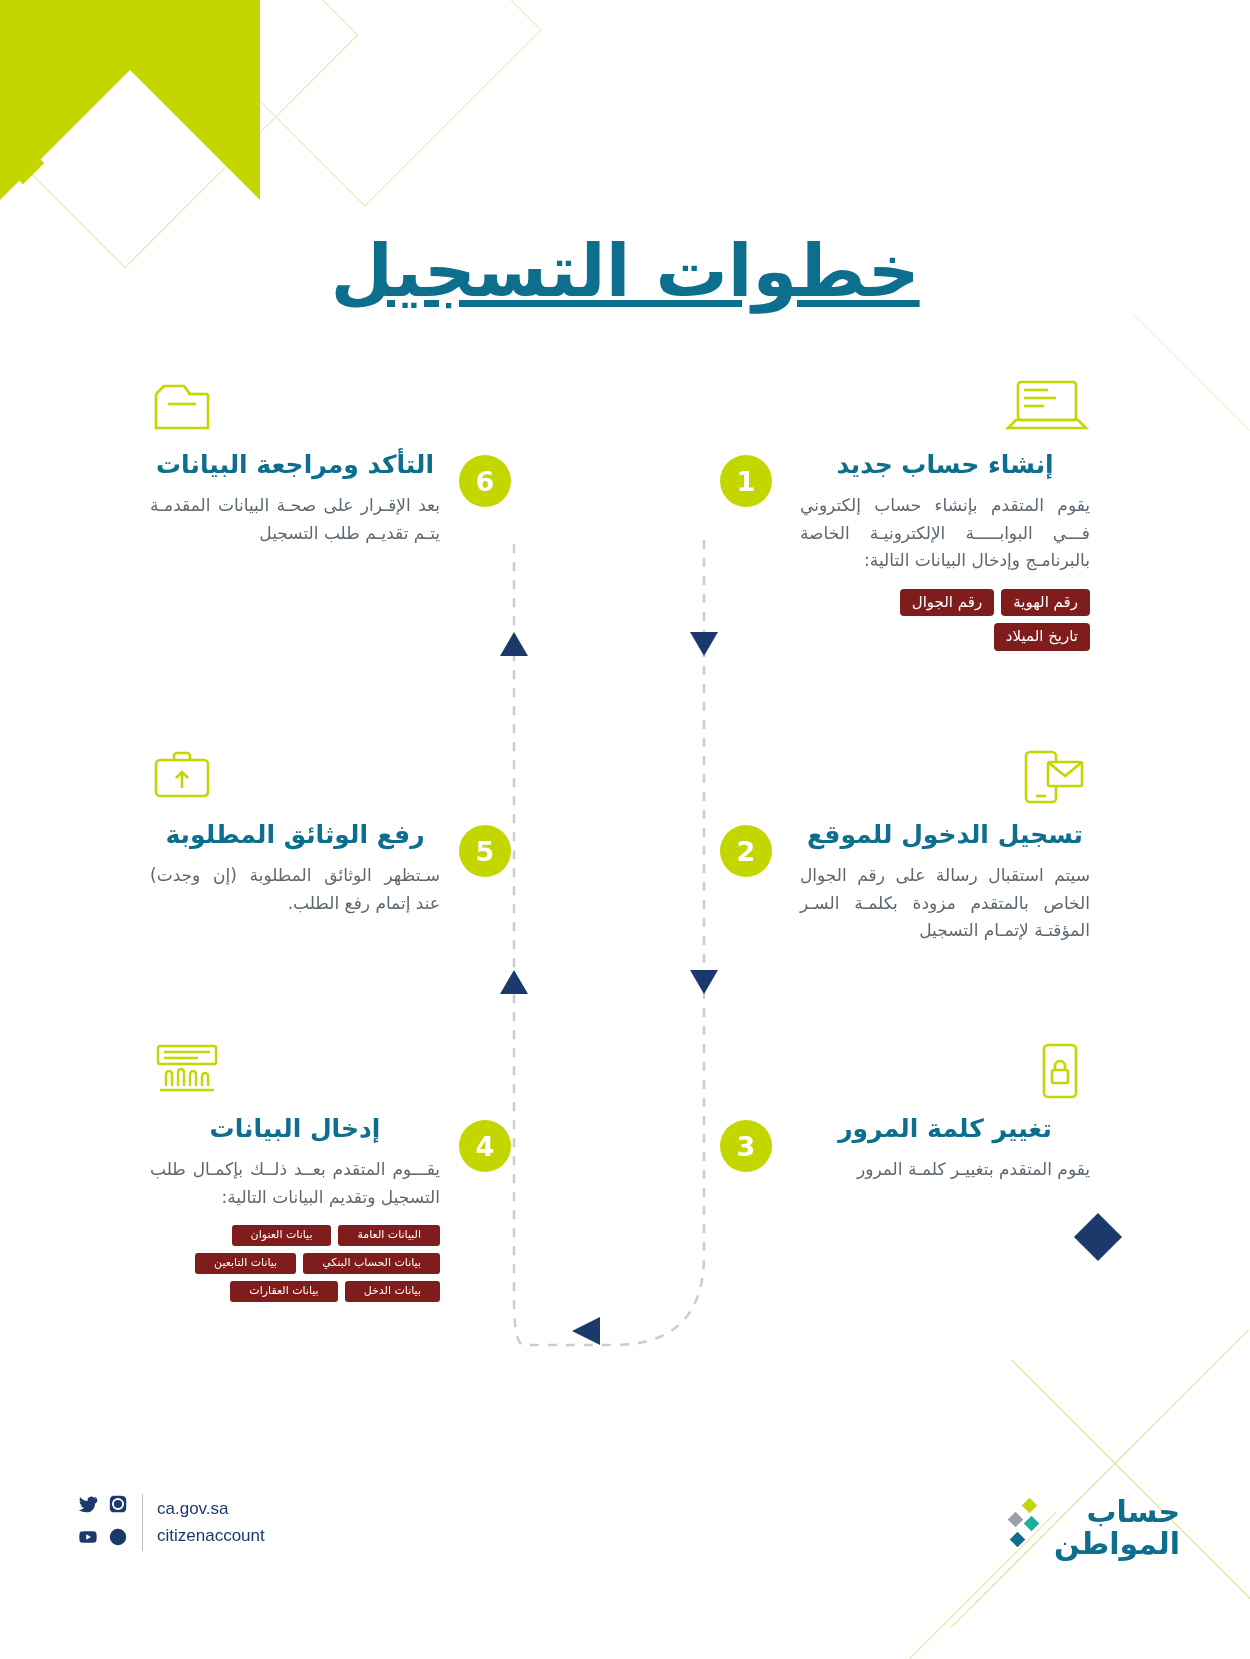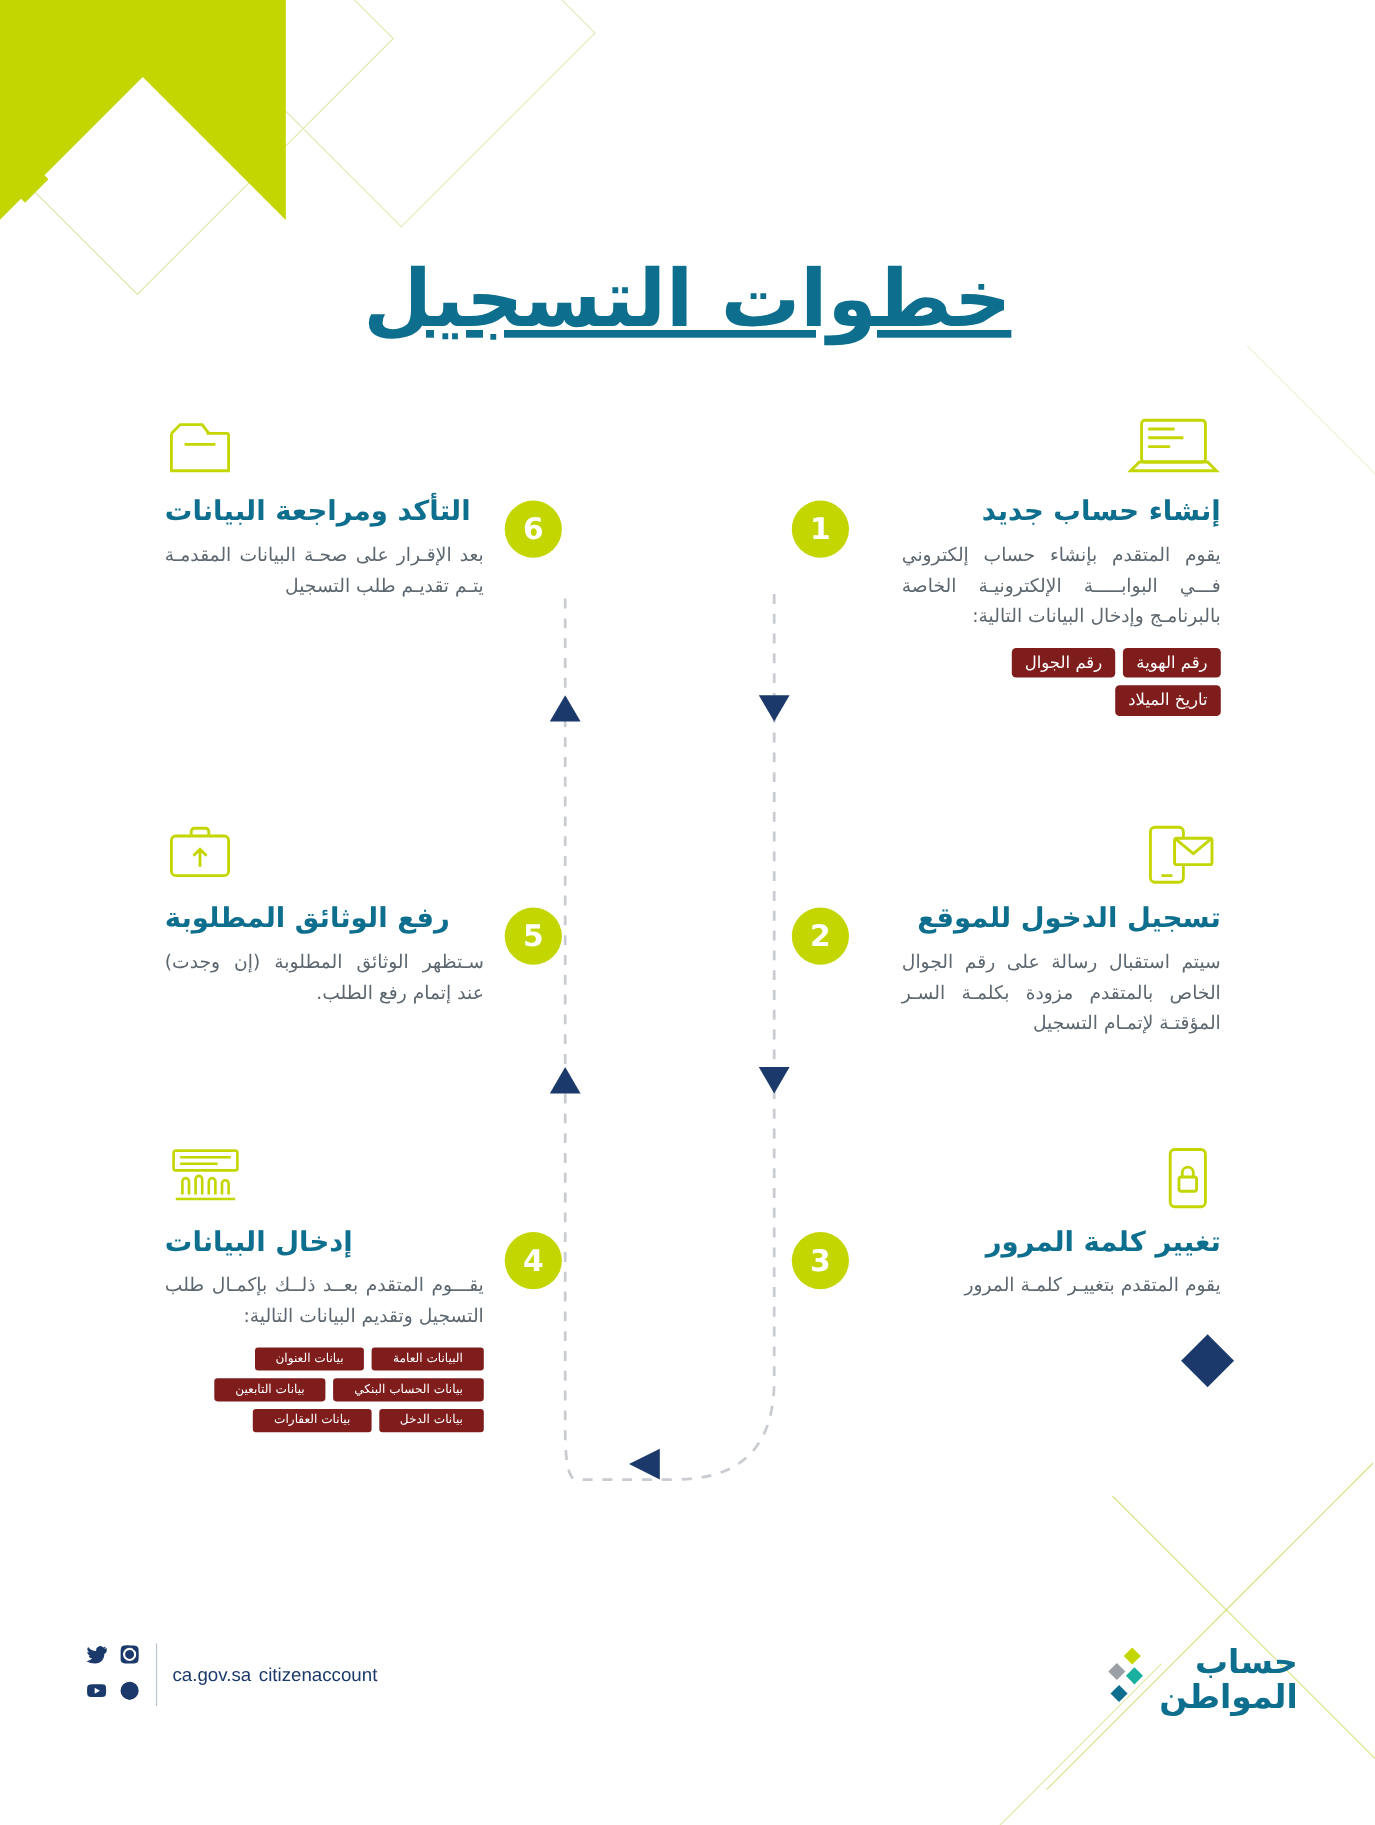--- a/index.html
+++ b/index.html
@@ -86,38 +86,39 @@
     color:#0d6e8e;
     letter-spacing:0px;
     line-height:1.1;
     text-decoration:underline;
   }
 
   
   .col { position:absolute; }
 
   
-  .col-right { right:140px; width:290px; text-align:right; }
+  .col-right { right:160px; width:290px; text-align:right; }
   
   .col-left  { left:150px;  width:290px; text-align:left;  direction:rtl; }
 
   .row1 { top:378px; }
   .row2 { top:748px; }
   .row3 { top:1042px; }
 
   .step-icon { height:58px; margin-bottom:14px; }
   .col-right .step-icon { text-align:right; }
   .col-left  .step-icon { text-align:left; }
 
   .step-title {
     font-size:25px;
     font-weight:bold;
     color:#0d6e8e;
     line-height:1.2;
     margin-bottom:12px;
+    text-align:center;
   }
   .step-desc {
     font-size:17px;
     color:#5d6770;
     line-height:1.62;
     text-align:justify;
   }
   .col-left .step-desc { text-align:justify; }
 
   
@@ -162,21 +163,21 @@
     position:absolute; left:78px; bottom:108px;
     display:flex; align-items:center; direction:ltr;
   }
   .social-col { display:flex; flex-direction:column; gap:9px; }
   .social-row { display:flex; gap:10px; }
   .social-ico { width:20px; height:20px; fill:#1b3a6b; }
   .footer-sep {
     width:1px; align-self:stretch; background:#b9c2cc; margin:0 14px;
   }
   .footer-links {
-    display:flex; flex-direction:row; gap:7px;
+    display:flex; flex-direction:column; gap:7px;
     font-size:17px; color:#1b3a6b; direction:ltr;
     font-family:"Liberation Sans", sans-serif;
   }
 
   #footer-logo {
     position:absolute; right:70px; bottom:100px;
     display:flex; align-items:center; direction:rtl;
   }
   .logo-text {
     text-align:right; color:#0d6e8e; font-weight:bold;

